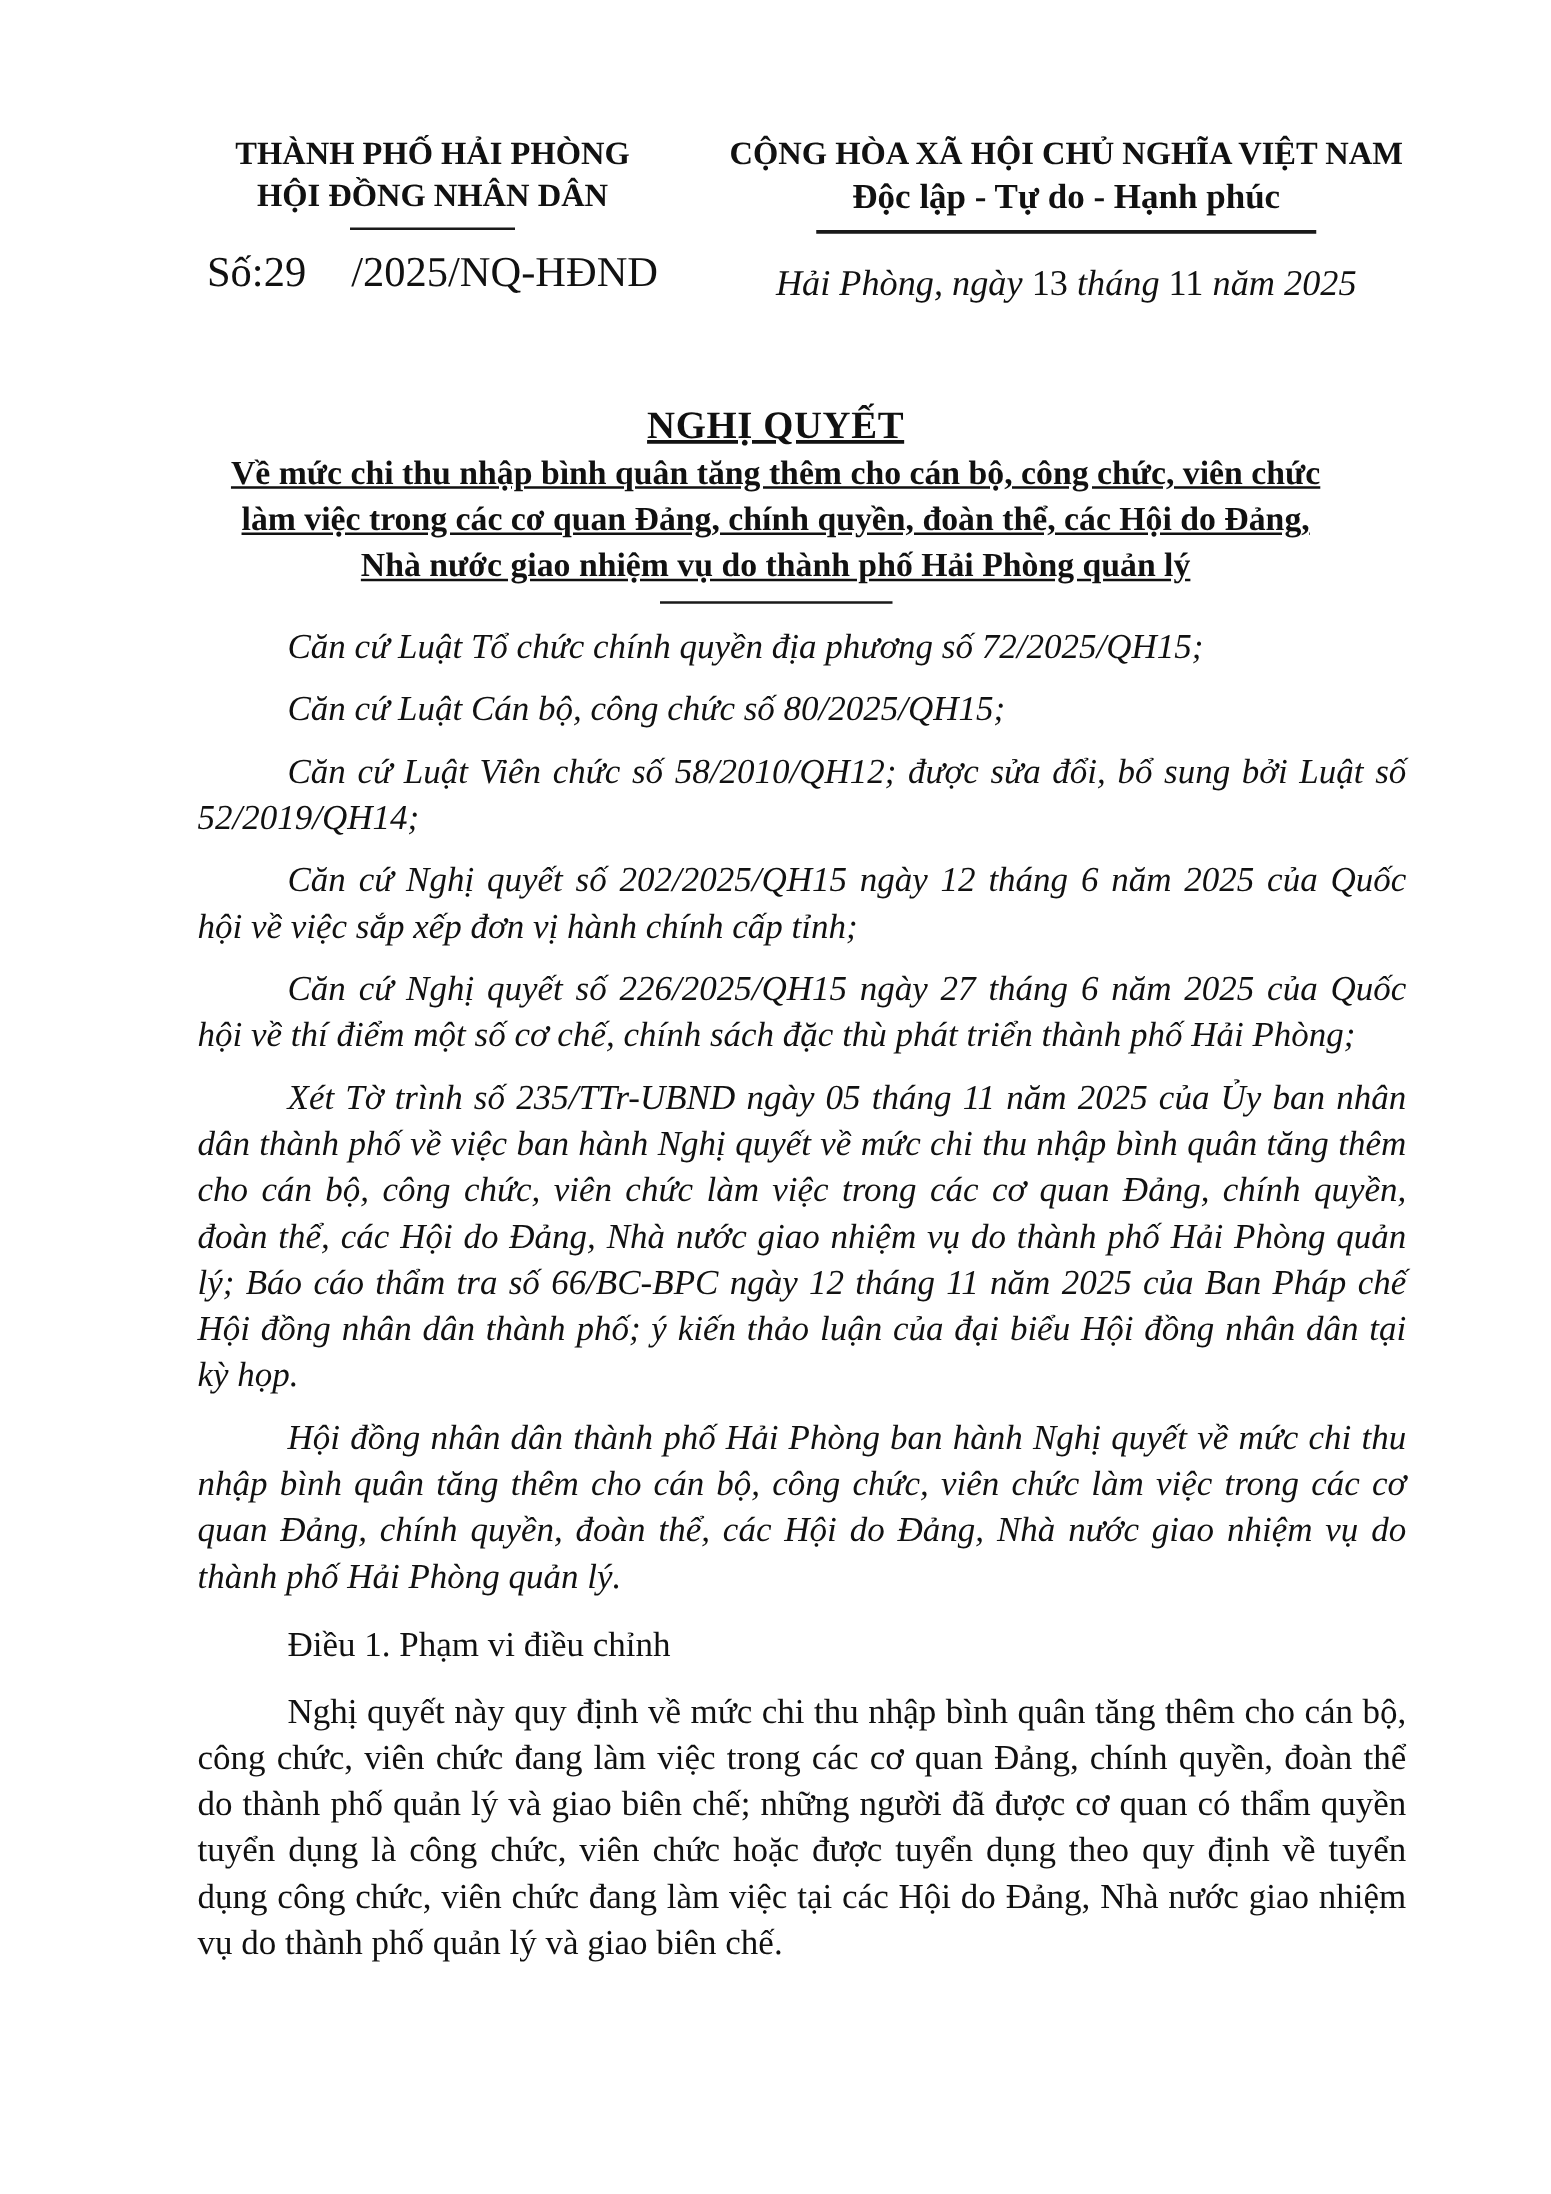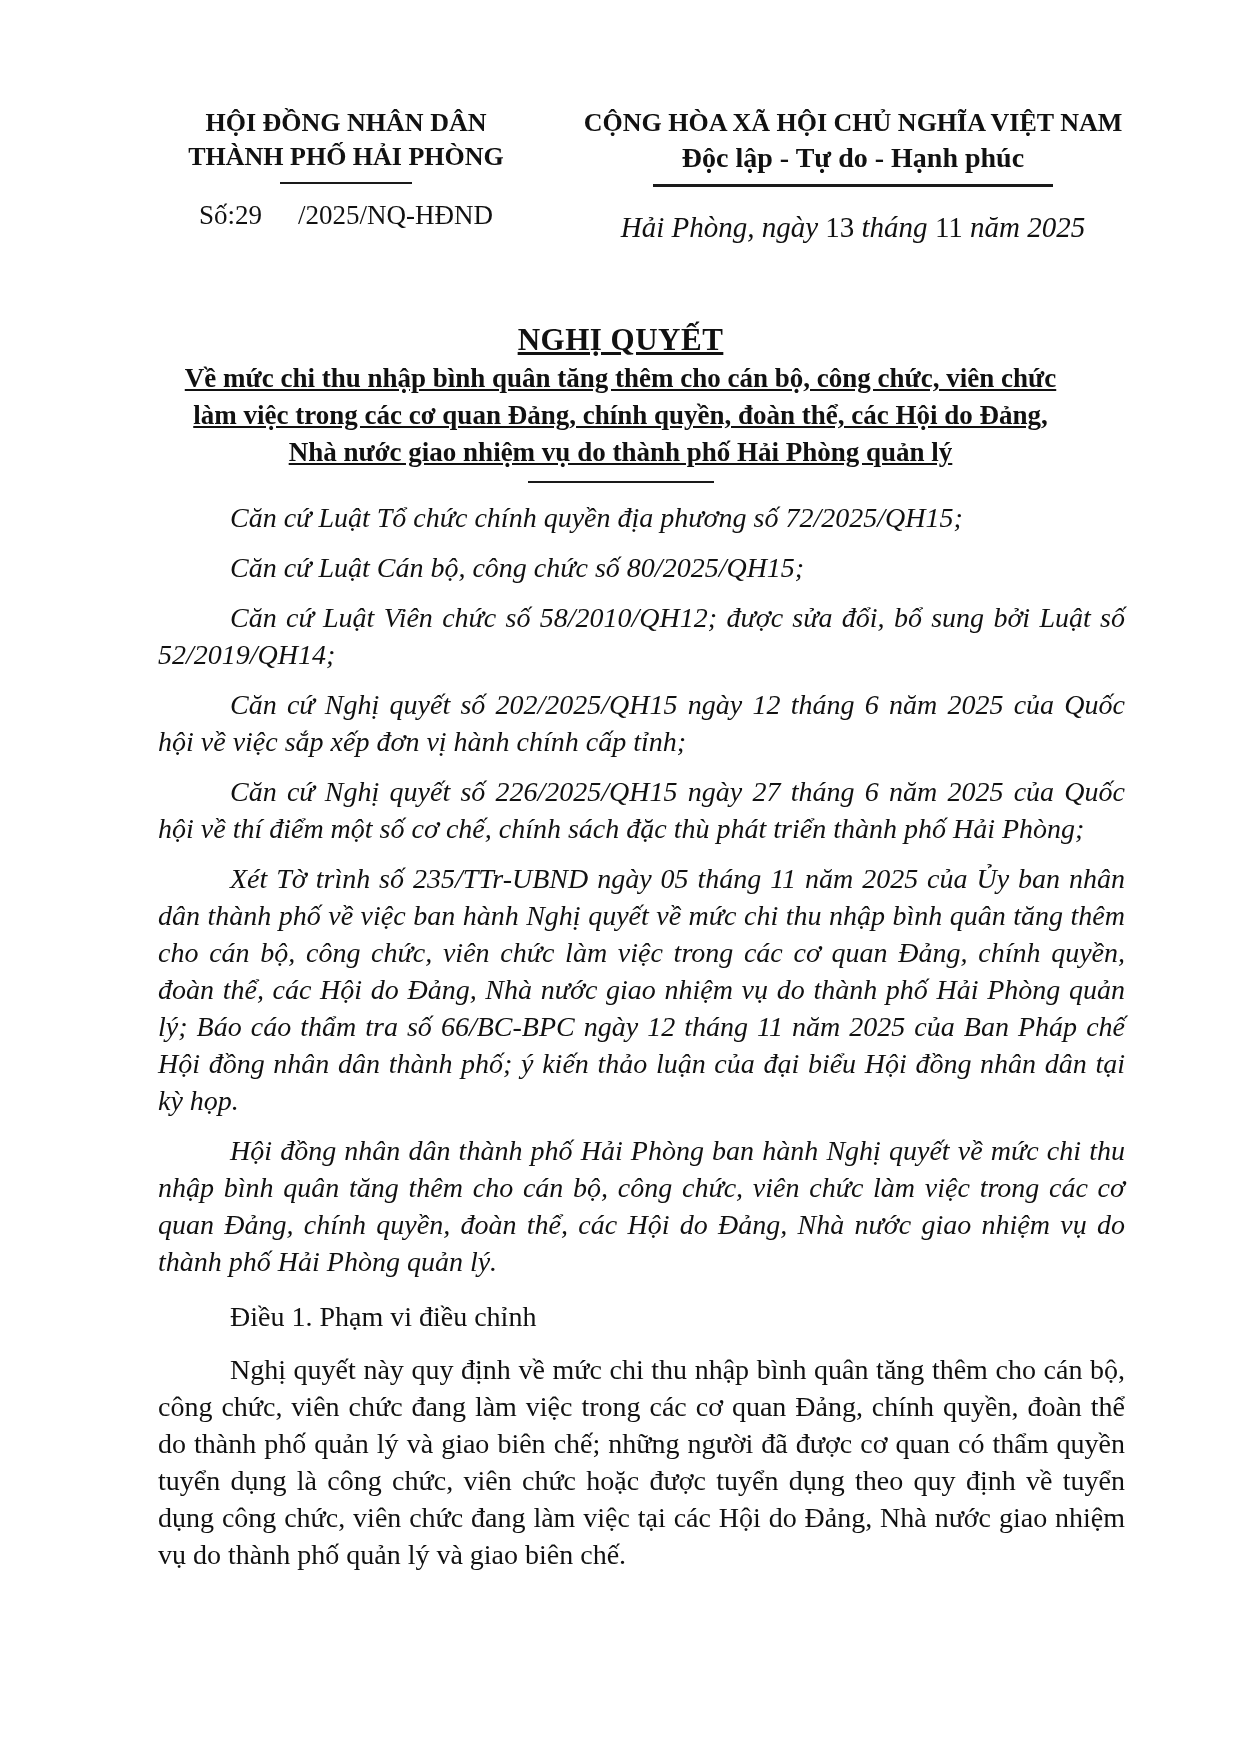--- a/index.html
+++ b/index.html
@@ -50,21 +50,21 @@
   }
   .rule {
     background: #1a1a1a;
     height: 2px;
     margin: 8px auto 0 auto;
   }
   .rule-left { width: 132px; }
   .rule-right { width: 400px; height: 3px; }
   .doc-number {
     margin-top: 16px;
-    font-size: 27px;
+    font-size: 34px;
     white-space: nowrap;
   }
   .num-gap { display: inline-block; width: 36px; }
   .date-line {
     margin-top: 24px;
     font-size: 29px;
     white-space: nowrap;
   }
   .it { font-style: italic; }
   .up { font-style: normal; }
@@ -104,22 +104,22 @@
     margin-top: 18px !important;
     margin-bottom: 16px !important;
   }
 </style>
 </head>
 <body>
 
 <div class="page">
 
   <div class="header-left">
+    <div class="org-line">THÀNH PHỐ HẢI PHÒNG</div>
     <div class="org-line">HỘI ĐỒNG NHÂN DÂN</div>
-    <div class="org-line">THÀNH PHỐ HẢI PHÒNG</div>
     <div class="rule rule-left"></div>
     <div class="doc-number"><span>Số:</span><span>29</span><span class="num-gap"></span><span>/2025/NQ-HĐND</span></div>
   </div>
 
   <div class="header-right">
     <div class="org-line">CỘNG HÒA XÃ HỘI CHỦ NGHĨA VIỆT NAM</div>
     <div class="motto-line">Độc lập - Tự do - Hạnh phúc</div>
     <div class="rule rule-right"></div>
     <div class="date-line"><span class="it">Hải Phòng, ngày</span> <span class="up">13</span> <span class="it">tháng</span> <span class="up">11</span> <span class="it">năm</span> <span class="it">2025</span></div>
   </div>

